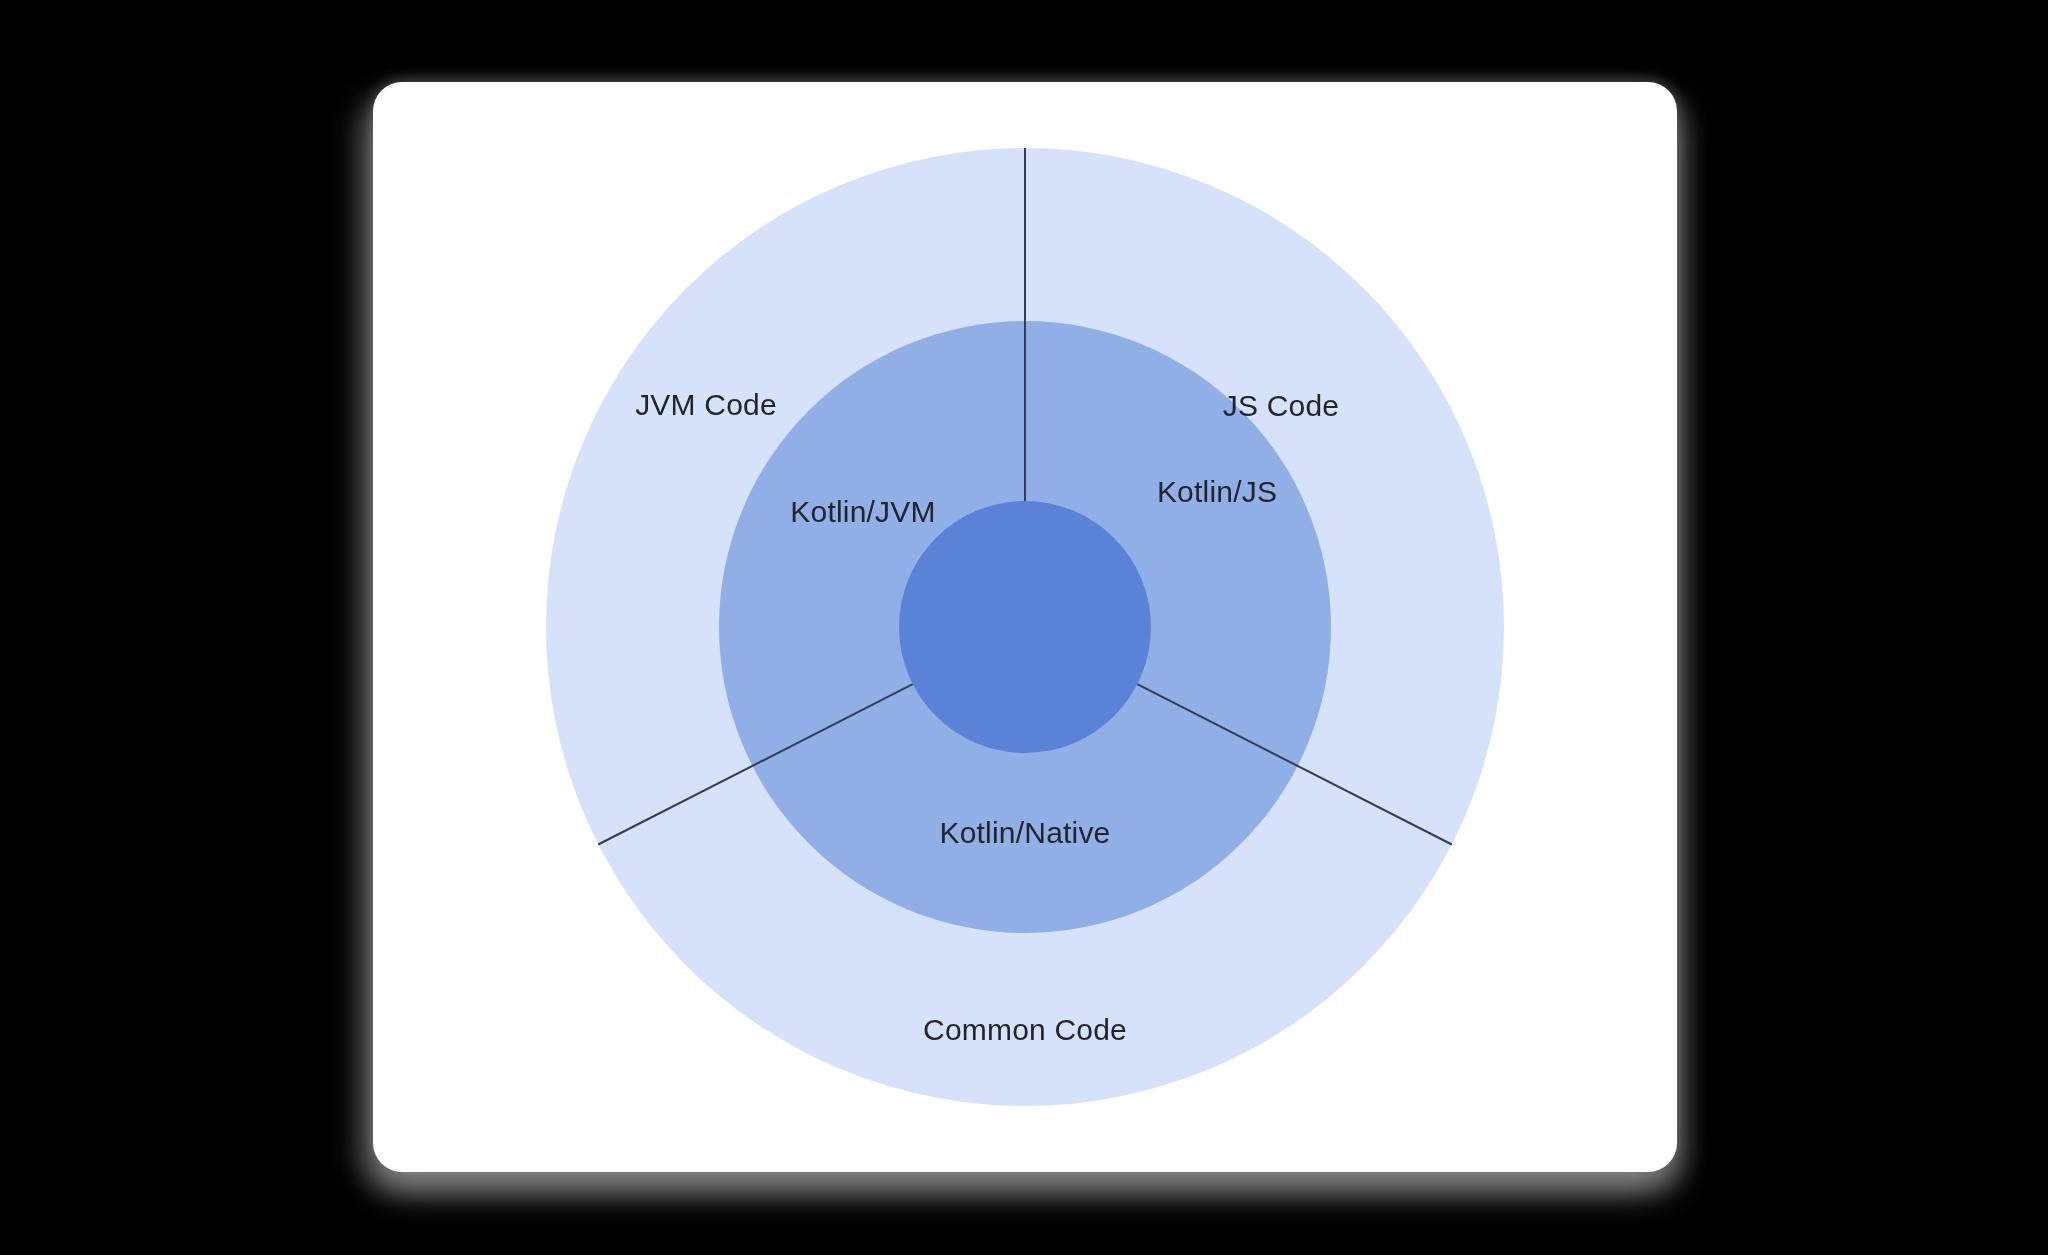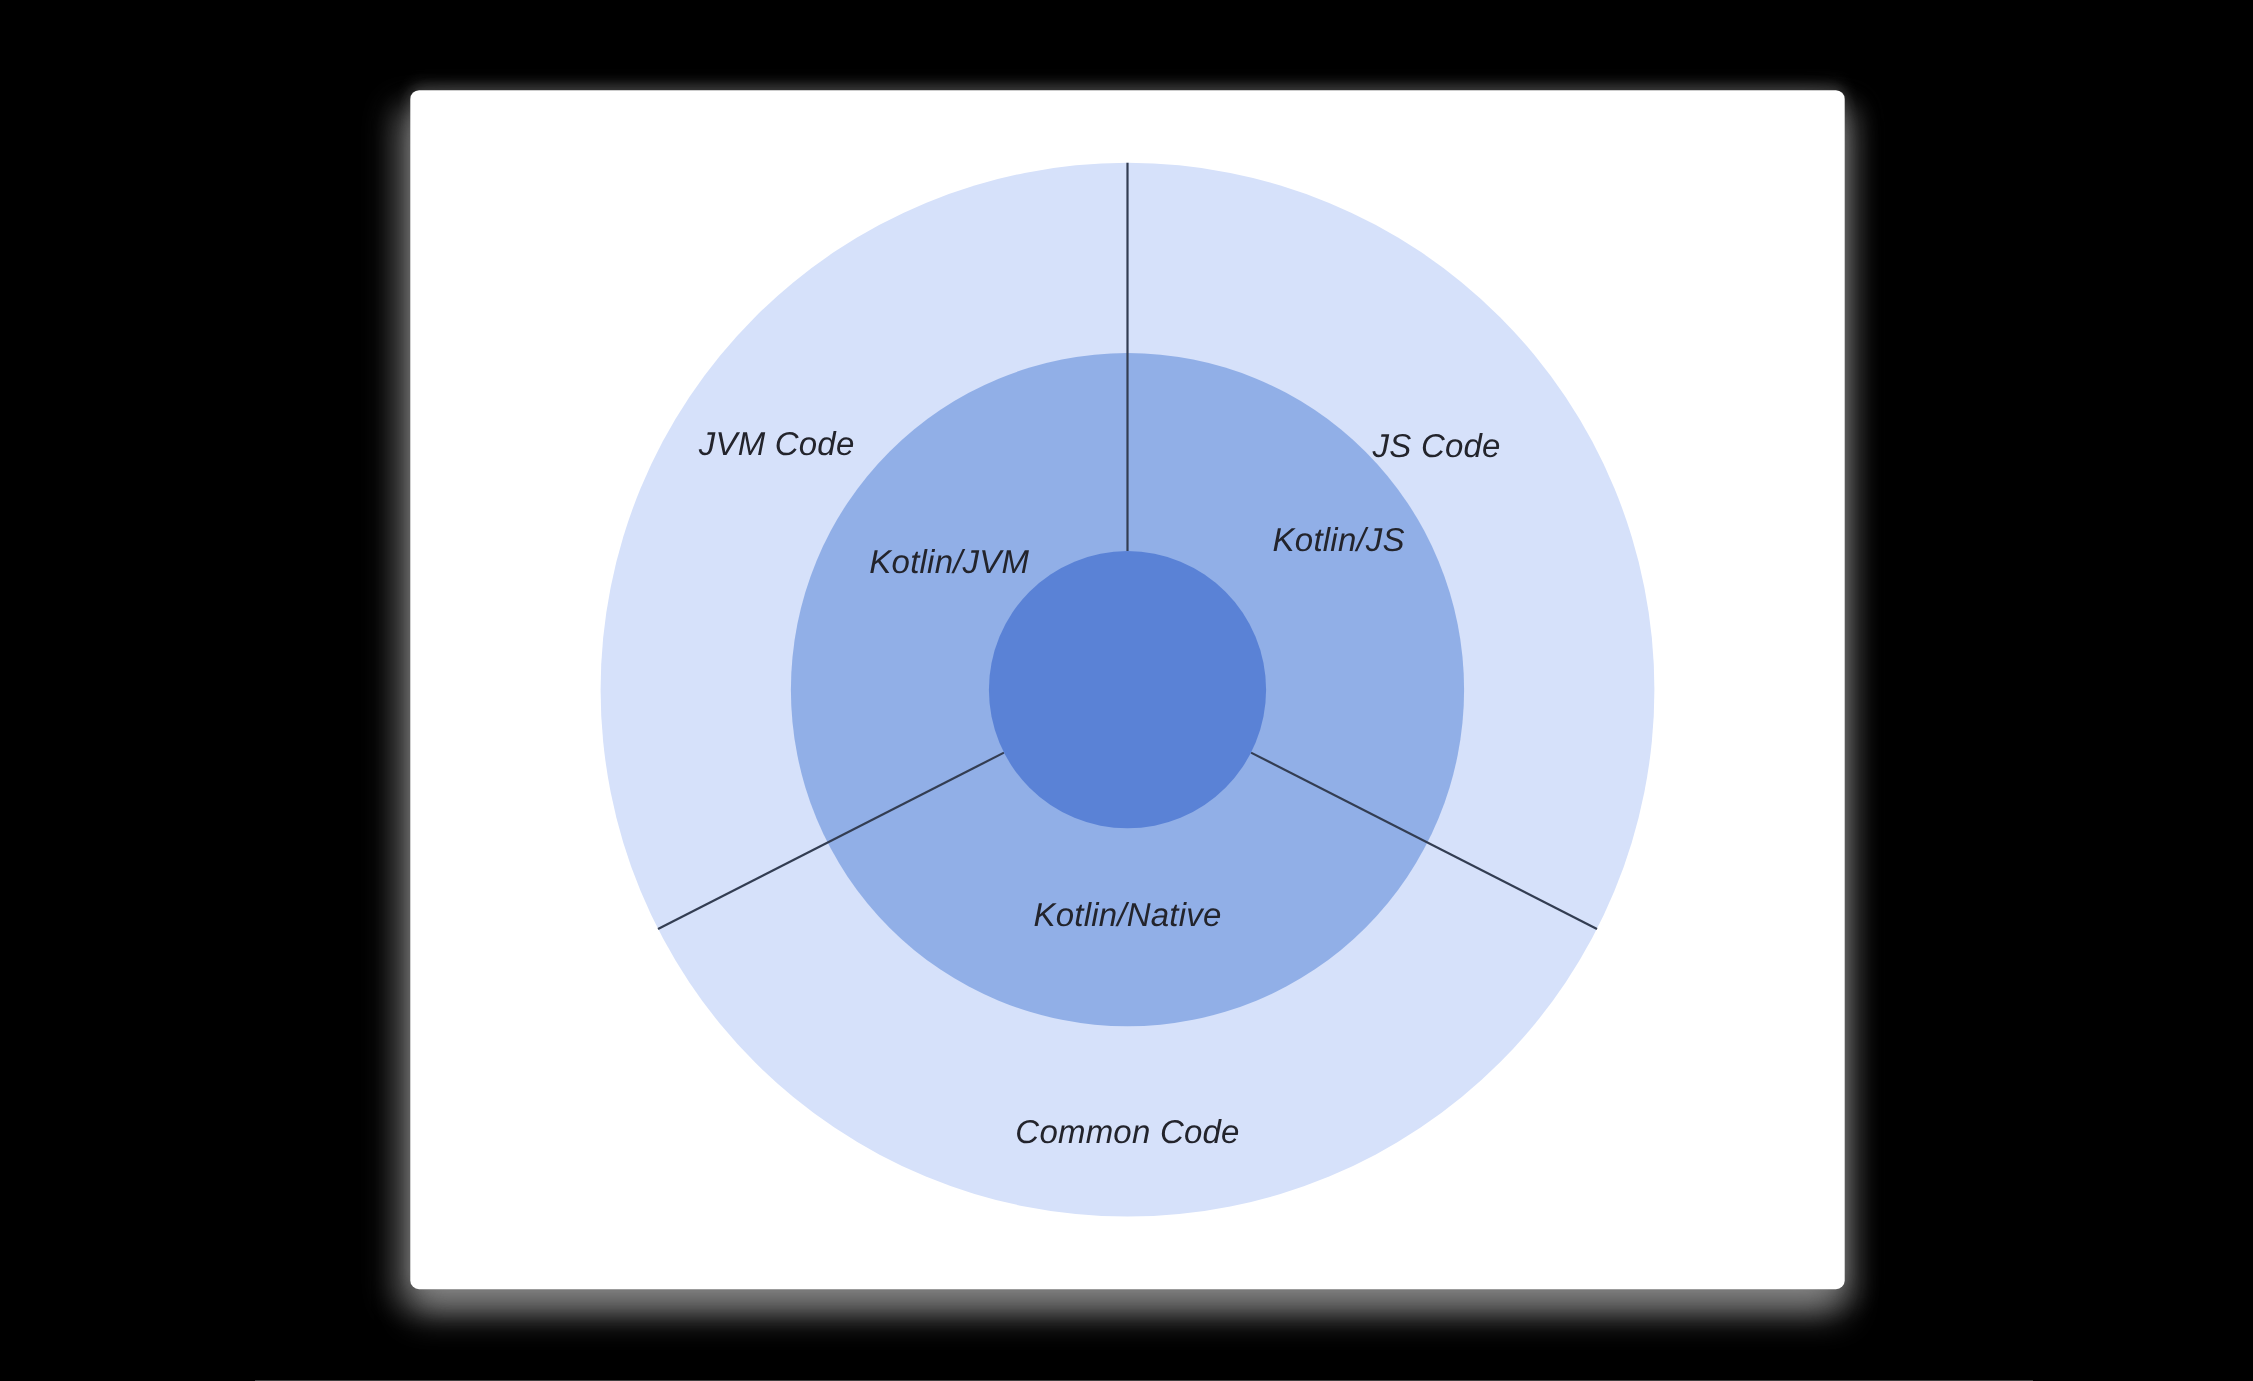--- a/index.html
+++ b/index.html
@@ -16,27 +16,26 @@
     height: 1255px;
     background: #000000;
   }
   .card {
     position: absolute;
     left: 373px;
     top: 82px;
     width: 1304px;
     height: 1090px;
     background: #ffffff;
-    border-radius: 8px;
+    border-radius: 29px;
     box-shadow:
       0 24px 30px rgba(165,165,165,0.50),
       -16px 14px 28px rgba(150,150,150,0.42),
       12px 12px 24px rgba(150,150,150,0.35),
       0 -5px 14px rgba(140,140,140,0.35);
-    font-style: italic;
   }
   .rings {
     position: absolute;
     left: 0;
     top: 0;
     display: block;
   }
   .lbl {
     position: absolute;
     transform: translate(-50%, -50%);
@@ -70,21 +69,21 @@
       <g stroke-width="2" stroke="#333d52">
         <line x1="652" y1="419" x2="652" y2="66"></line>
         <line x1="539.7" y1="602.2" x2="225.2" y2="762.5"></line>
         <line x1="764.3" y1="602.2" x2="1078.8" y2="762.5"></line>
       </g>
       <circle cx="652" cy="545" r="126" fill="#5a82d6"></circle>
     </svg>
 
     <div class="lbl" style="left:333px; top:323px;">JVM Code</div>
 
-    <div class="lbl" style="left:933px; top:324px;">JS Code</div>
+    <div class="lbl" style="left:908px; top:324px;">JS Code</div>
 
     <div class="lbl" style="left:652px; top:948px;">Common Code</div>
 
     <div class="lbl" style="left:490px; top:430px;">Kotlin/JVM</div>
 
     <div class="lbl" style="left:844px; top:410px;text-align:center;">Kotlin/JS</div>
 
     <div class="lbl" style="left:652px; top:751px;">Kotlin/Native</div>
 
 

